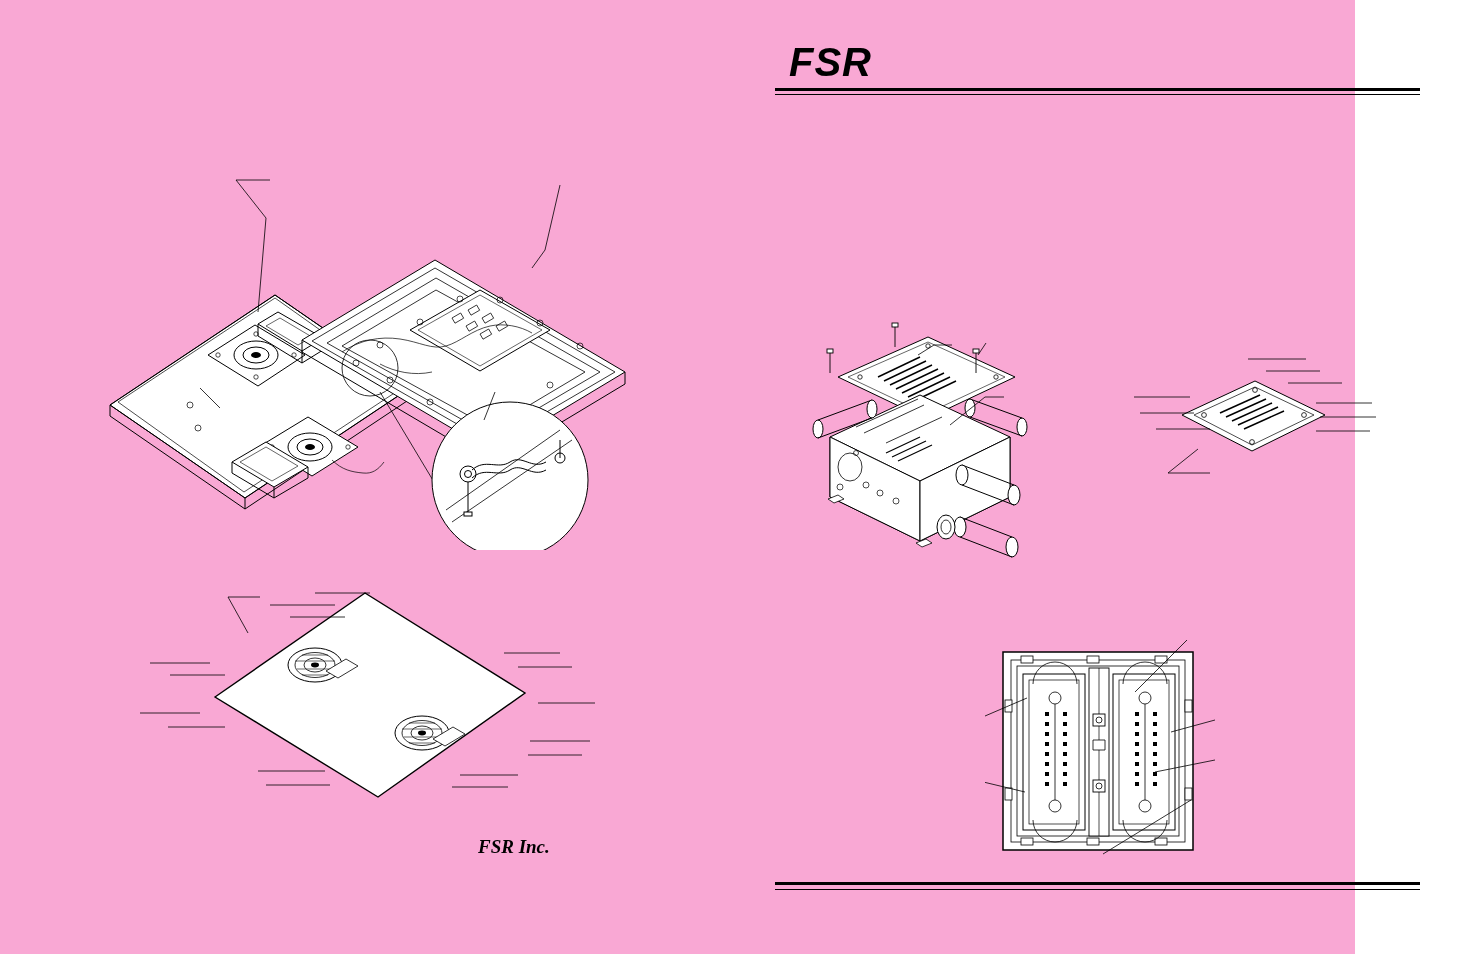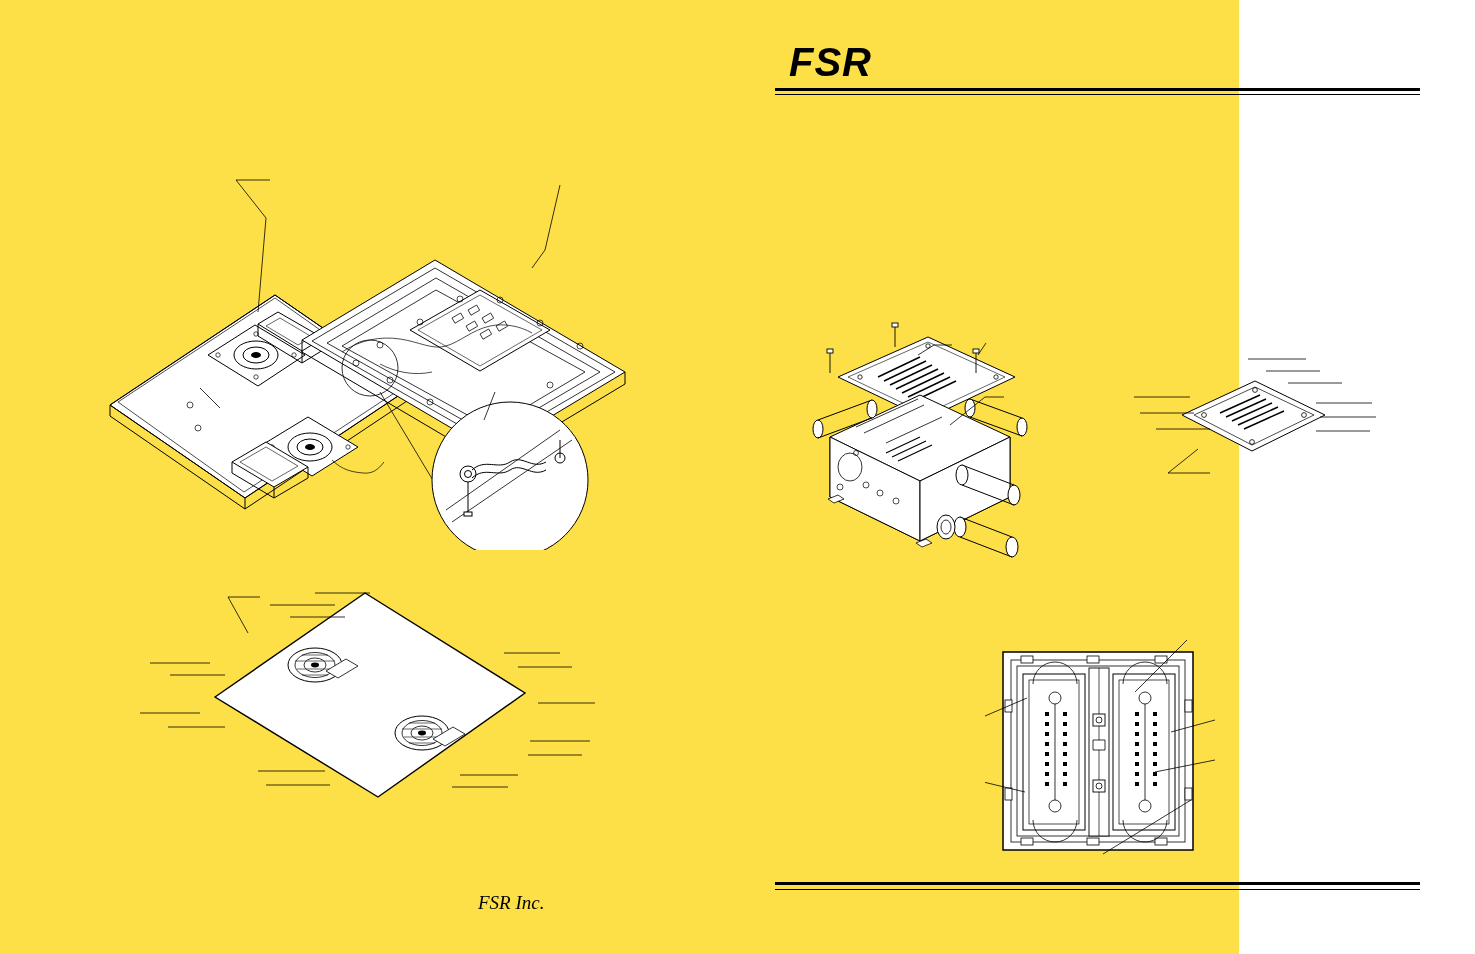--- a/index.html
+++ b/index.html
@@ -10,23 +10,23 @@
   body {
     width: 1475px;
     height: 954px;
     position: relative;
     font-family: "Liberation Sans", sans-serif;
     overflow: hidden;
   }
   .page {
     position: absolute;
     left: 0; top: 0;
-    width: 1239px;
+    width: 1355px;
     height: 954px;
-    background: #fde047;
+    background: #f9a8d4;
   }
   
   .brand {
     position: absolute;
     left: 789px;
     top: 42px;
     font-family: "Liberation Sans", sans-serif;
     font-weight: bold;
     font-style: italic;
     font-size: 40px;
@@ -62,23 +62,23 @@
     position: absolute;
     left: 775px;
     top: 889px;
     width: 645px;
     height: 0;
     border-top: 1px solid #000;
   }
   .fsr-inc {
     position: absolute;
     left: 478px;
-    top: 892px;
+    top: 836px;
     font-family: "Liberation Serif", serif;
-    font-weight: normal;
+    font-weight: bold;
     font-style: italic;
     font-size: 19px;
     color: #000;
   }
   svg { display: block; }
   .fig { position: absolute; }
   
   .ln { stroke: #000; stroke-width: 1; fill: none; }
   .ln-thin { stroke: #000; stroke-width: 0.7; fill: none; }
   .fill-w { fill: #ffffff; stroke: #000; stroke-width: 1; }

